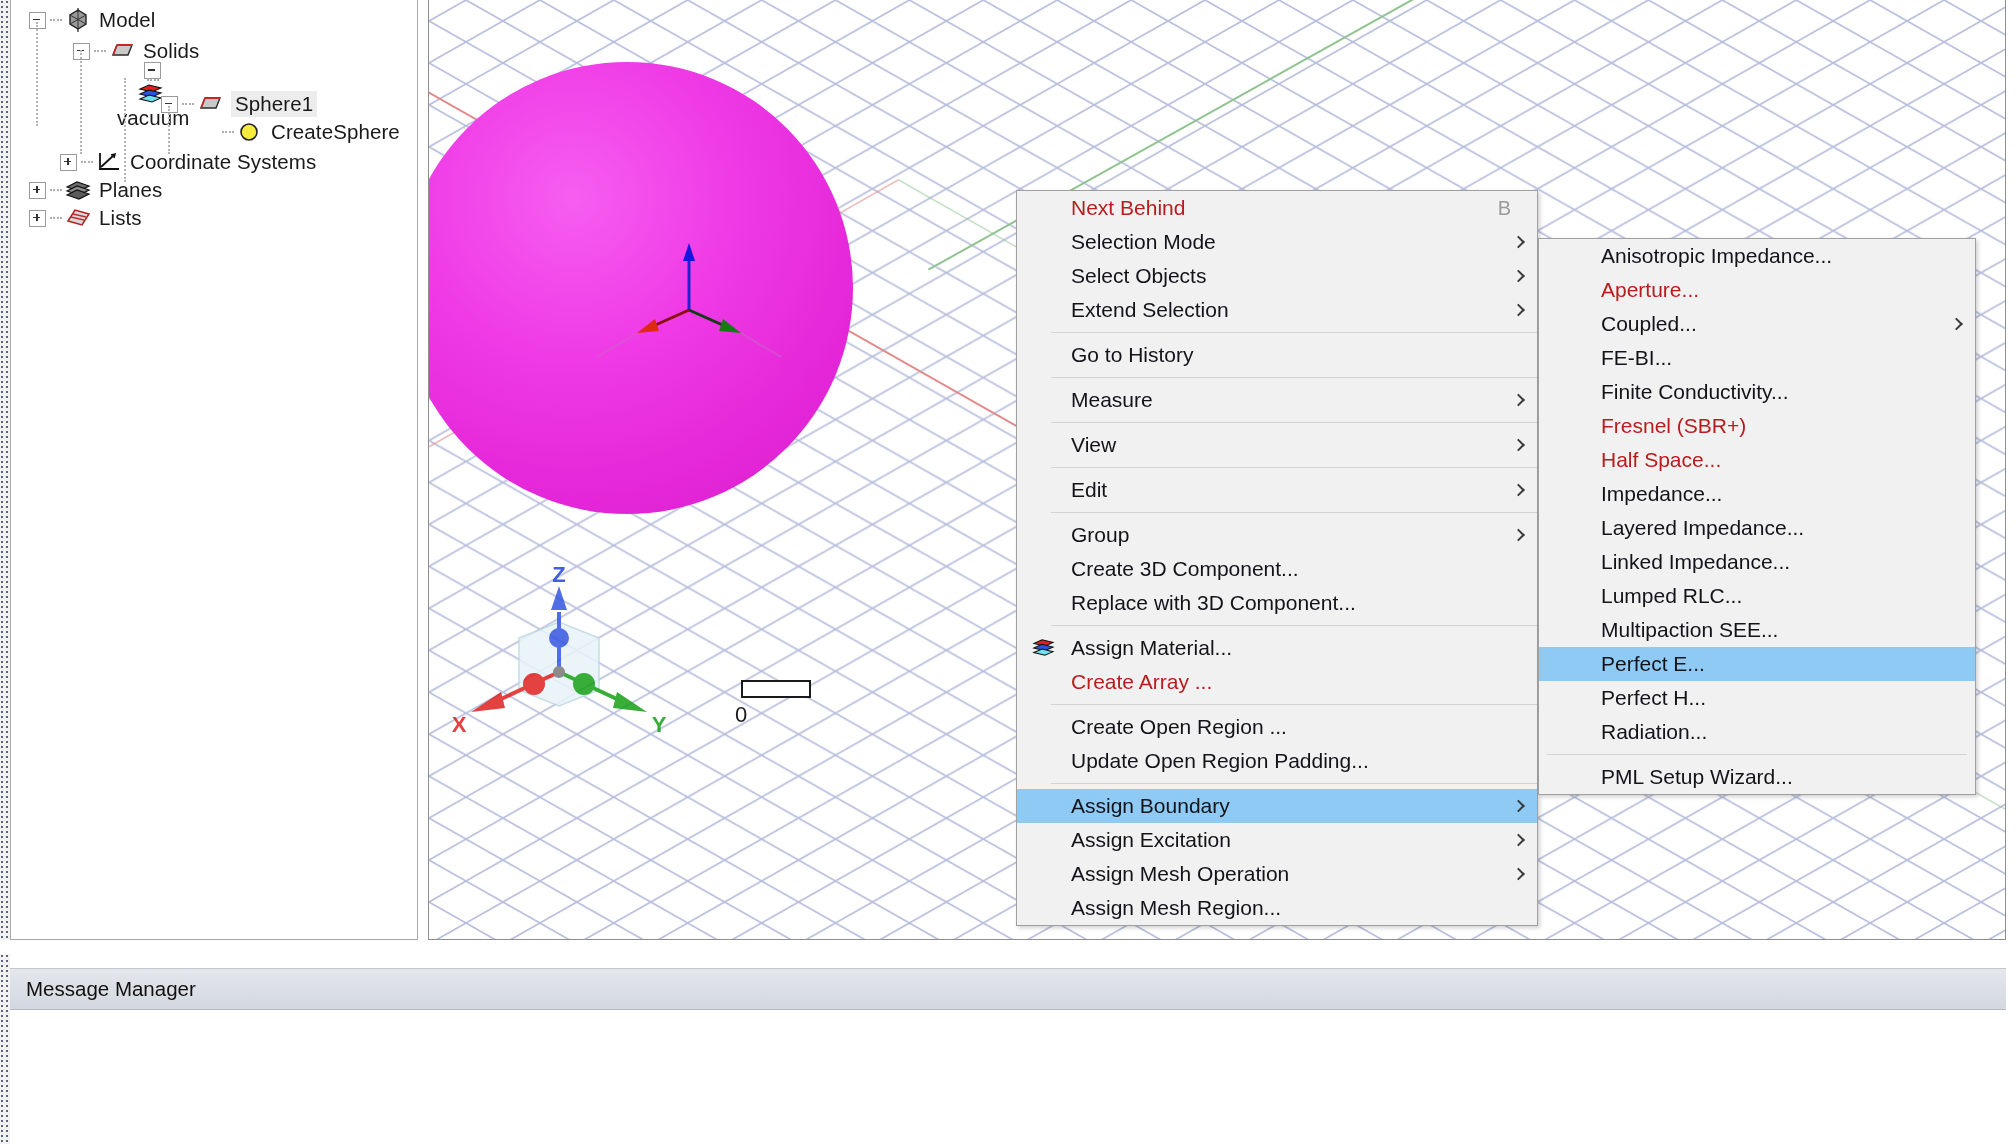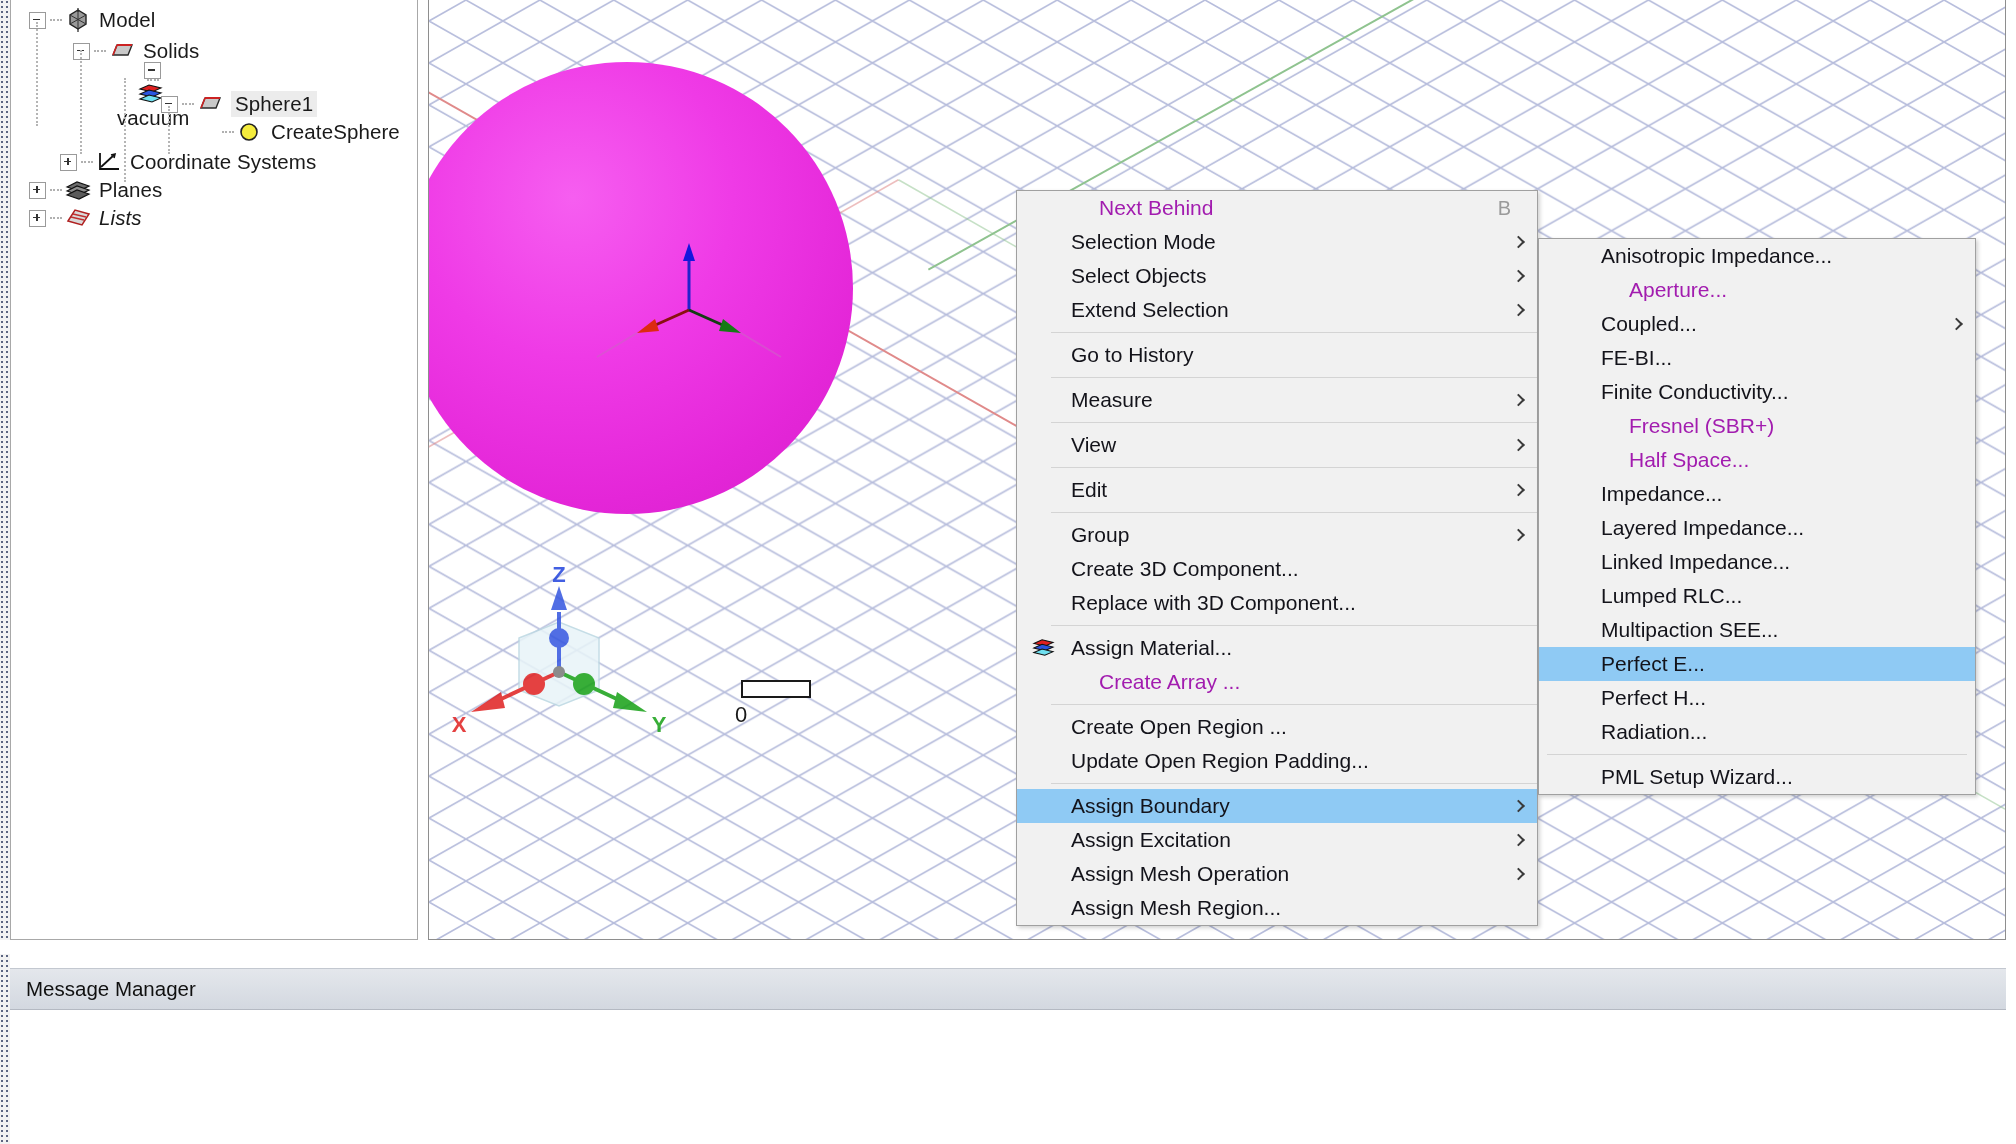--- a/index.html
+++ b/index.html
@@ -101,21 +101,21 @@
   .menu{
     position:absolute;background:#f1f1f1;border:1px solid #a0a0a0;
     box-sizing:border-box;font-size:21px;color:#13131a;
     box-shadow:2px 2px 4px rgba(0,0,0,.18);
   }
   .mi{
     position:relative;height:34px;display:flex;align-items:center;
     white-space:nowrap;cursor:default;
   }
   .mi .mlabel{flex:1 1 auto;}
-  .mi.disabled .mlabel{color:#a21caf;margin-left:28px;}
+  .mi.disabled .mlabel{color:#b91c1c;}
   .mi.disabled .accel{color:#9a9a9a;}
   .mi.highlight{background:#8fcaf4;}
   .accel{margin-left:auto;padding-right:26px;color:#2a2a2a;font-size:20px;}
   .arrow{
     position:absolute;right:14px;top:50%;transform:translateY(-50%);
     width:7px;height:7px;border-right:2px solid #3a3a3a;border-top:2px solid #3a3a3a;
     transform-origin:center; transform:translateY(-50%) rotate(45deg);
   }
   .msep{height:1px;background:#d4d4d4;margin:5px 0 5px 0;}
 
@@ -206,21 +206,21 @@
         <div class="tree-row" style="top: 176px; left: 18px;">
           <span class="expander plus"></span>
           <span class="dots" style="width: 12px;"></span>
           <svg class="ticon" width="28" height="24" viewBox="0 0 28 24">
             <path d="M3 9 L13 4 L25 8 L15 13 Z" fill="#6d6d6d" stroke="#111" stroke-width="1.2"></path>
             <path d="M3 13 L13 8 L25 12 L15 17 Z" fill="#8e8e8e" stroke="#111" stroke-width="1.2"></path>
             <path d="M3 17 L13 12 L25 16 L15 21 Z" fill="#5b5b5b" stroke="#111" stroke-width="1.2"></path>
           </svg>
           <span class="tree-label">Planes</span>
         </div>
-        <div class="tree-row" style="top: 204px; left: 18px; font-style: italic;">
+        <div class="tree-row" style="top: 204px; left: 18px;">
           <span class="expander plus"></span>
           <span class="dots" style="width: 12px;"></span>
           <svg class="ticon" width="28" height="24" viewBox="0 0 28 24">
             <path d="M4 15 L11 4 L25 8 L18 19 Z" fill="#d9d9d9" stroke="#b02020" stroke-width="1.5"></path>
             <path d="M7 11 L20 14 M9 8 L22 11" stroke="#c03030" stroke-width="1.4"></path>
           </svg>
           <span class="tree-label">Lists</span>
         </div>
       </div>
   <div class="vline" style="left: 25px; top: 22px; height: 104px;"></div>

